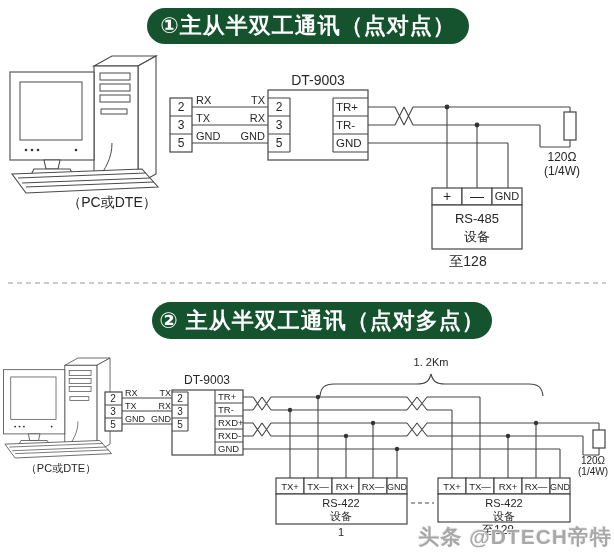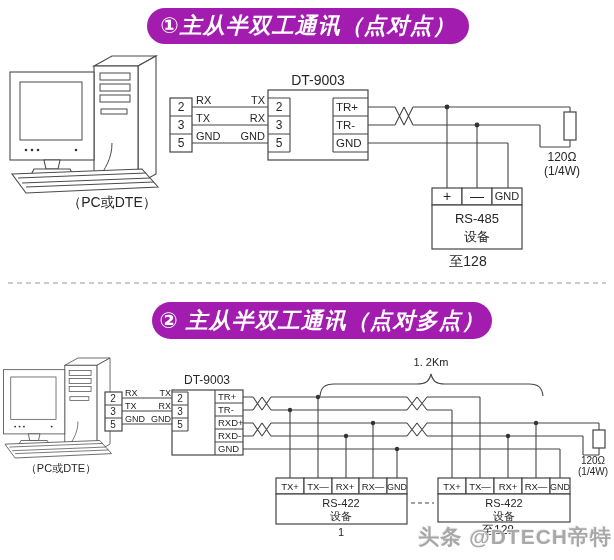--- a/index.html
+++ b/index.html
@@ -2,23 +2,23 @@
 <html><head>
 <meta charset="utf-8">
 <style>
   html,body { margin:0; padding:0; }
   body {
     width:614px; height:560px; position:relative; overflow:hidden;
     background:#ffffff;
     font-family:"Liberation Sans","DejaVu Sans",sans-serif;
   }
   .banner {
-    position:absolute; background:#a21caf; color:#ffffff;
+    position:absolute; background:#14532d; color:#ffffff;
     border-radius:19px; display:flex; align-items:center; justify-content:center;
-    font-weight:bold; font-size:22px; letter-spacing:1px; white-space:nowrap;font-style:italic;
+    font-weight:bold; font-size:22px; letter-spacing:1px; white-space:nowrap;
   }
   #banner1 { left:147px; top:8px;   width:322px; height:36px; }
   #banner2 { left:152px; top:302px; width:340px; height:37px; }
   #canvas  { position:absolute; left:0; top:0; }
   .watermark {
     position:absolute; top:523px; right:2px; width:300px; text-align:right;
     font-size:21px; font-weight:bold; color:#a8a8a8; letter-spacing:1px;
     text-shadow:1px 1px 0 #ffffff, -1px -1px 0 #ededed;
   }
   svg text { fill:#262626; }

